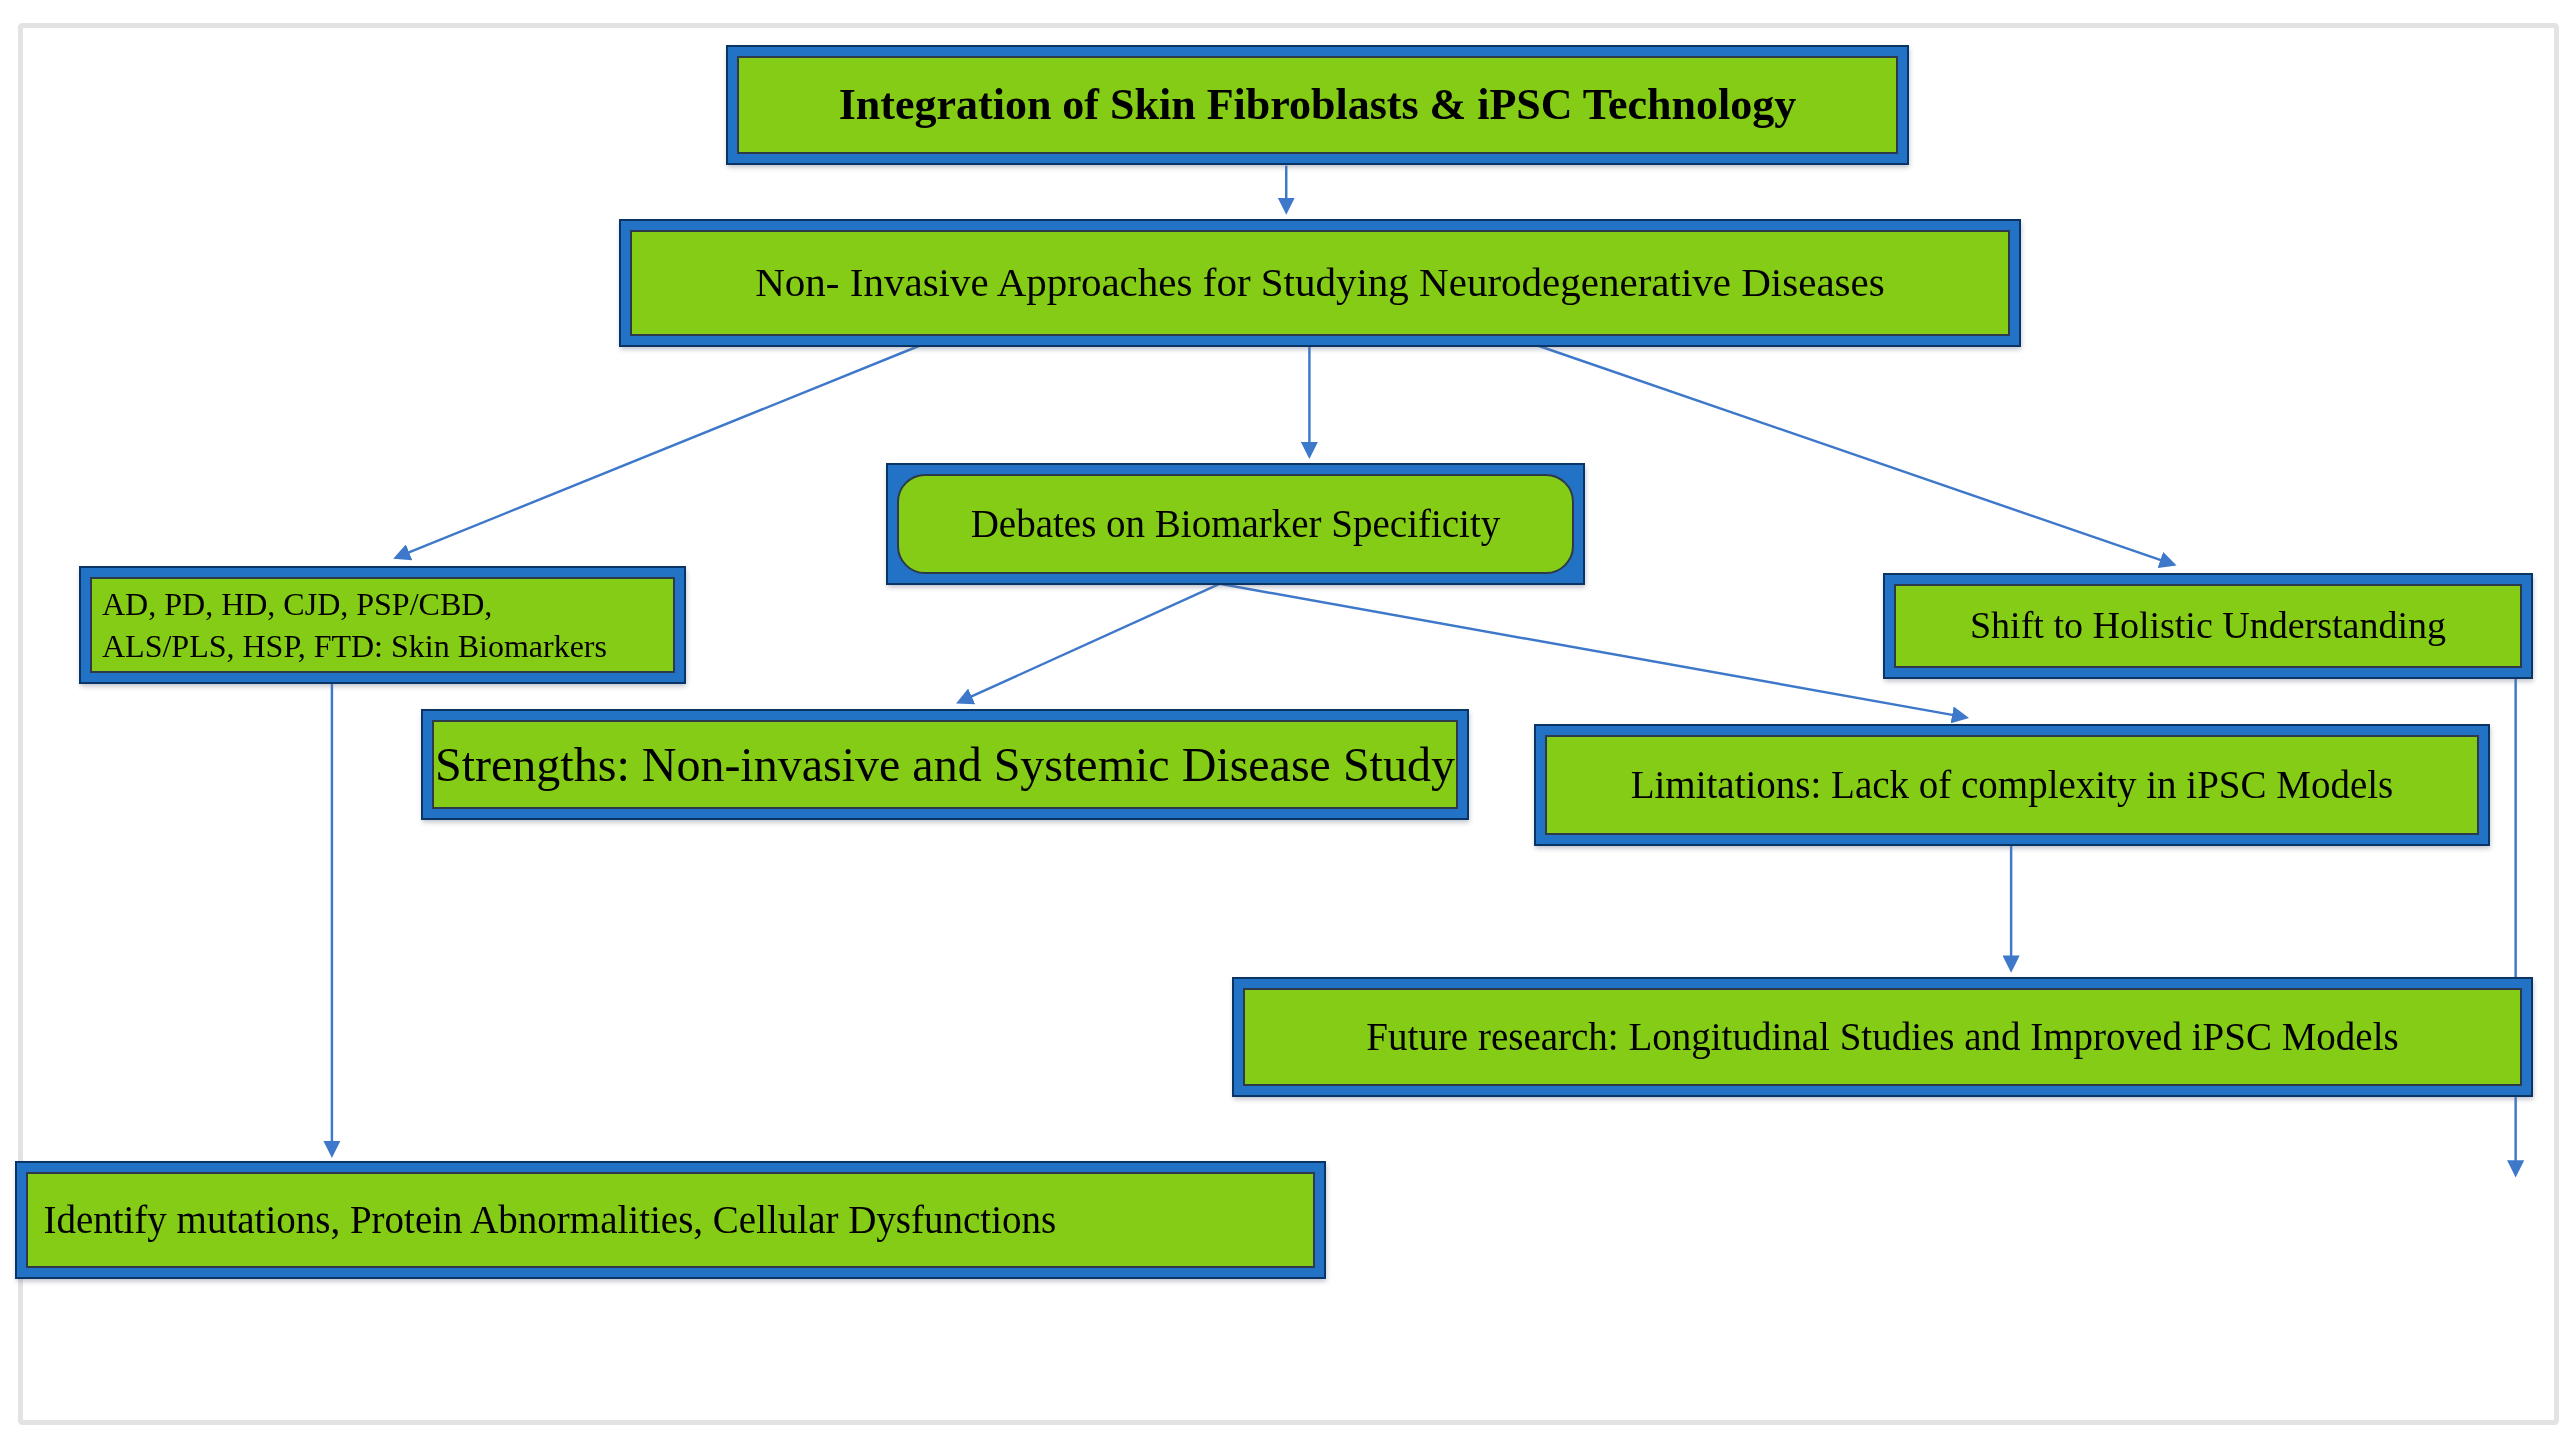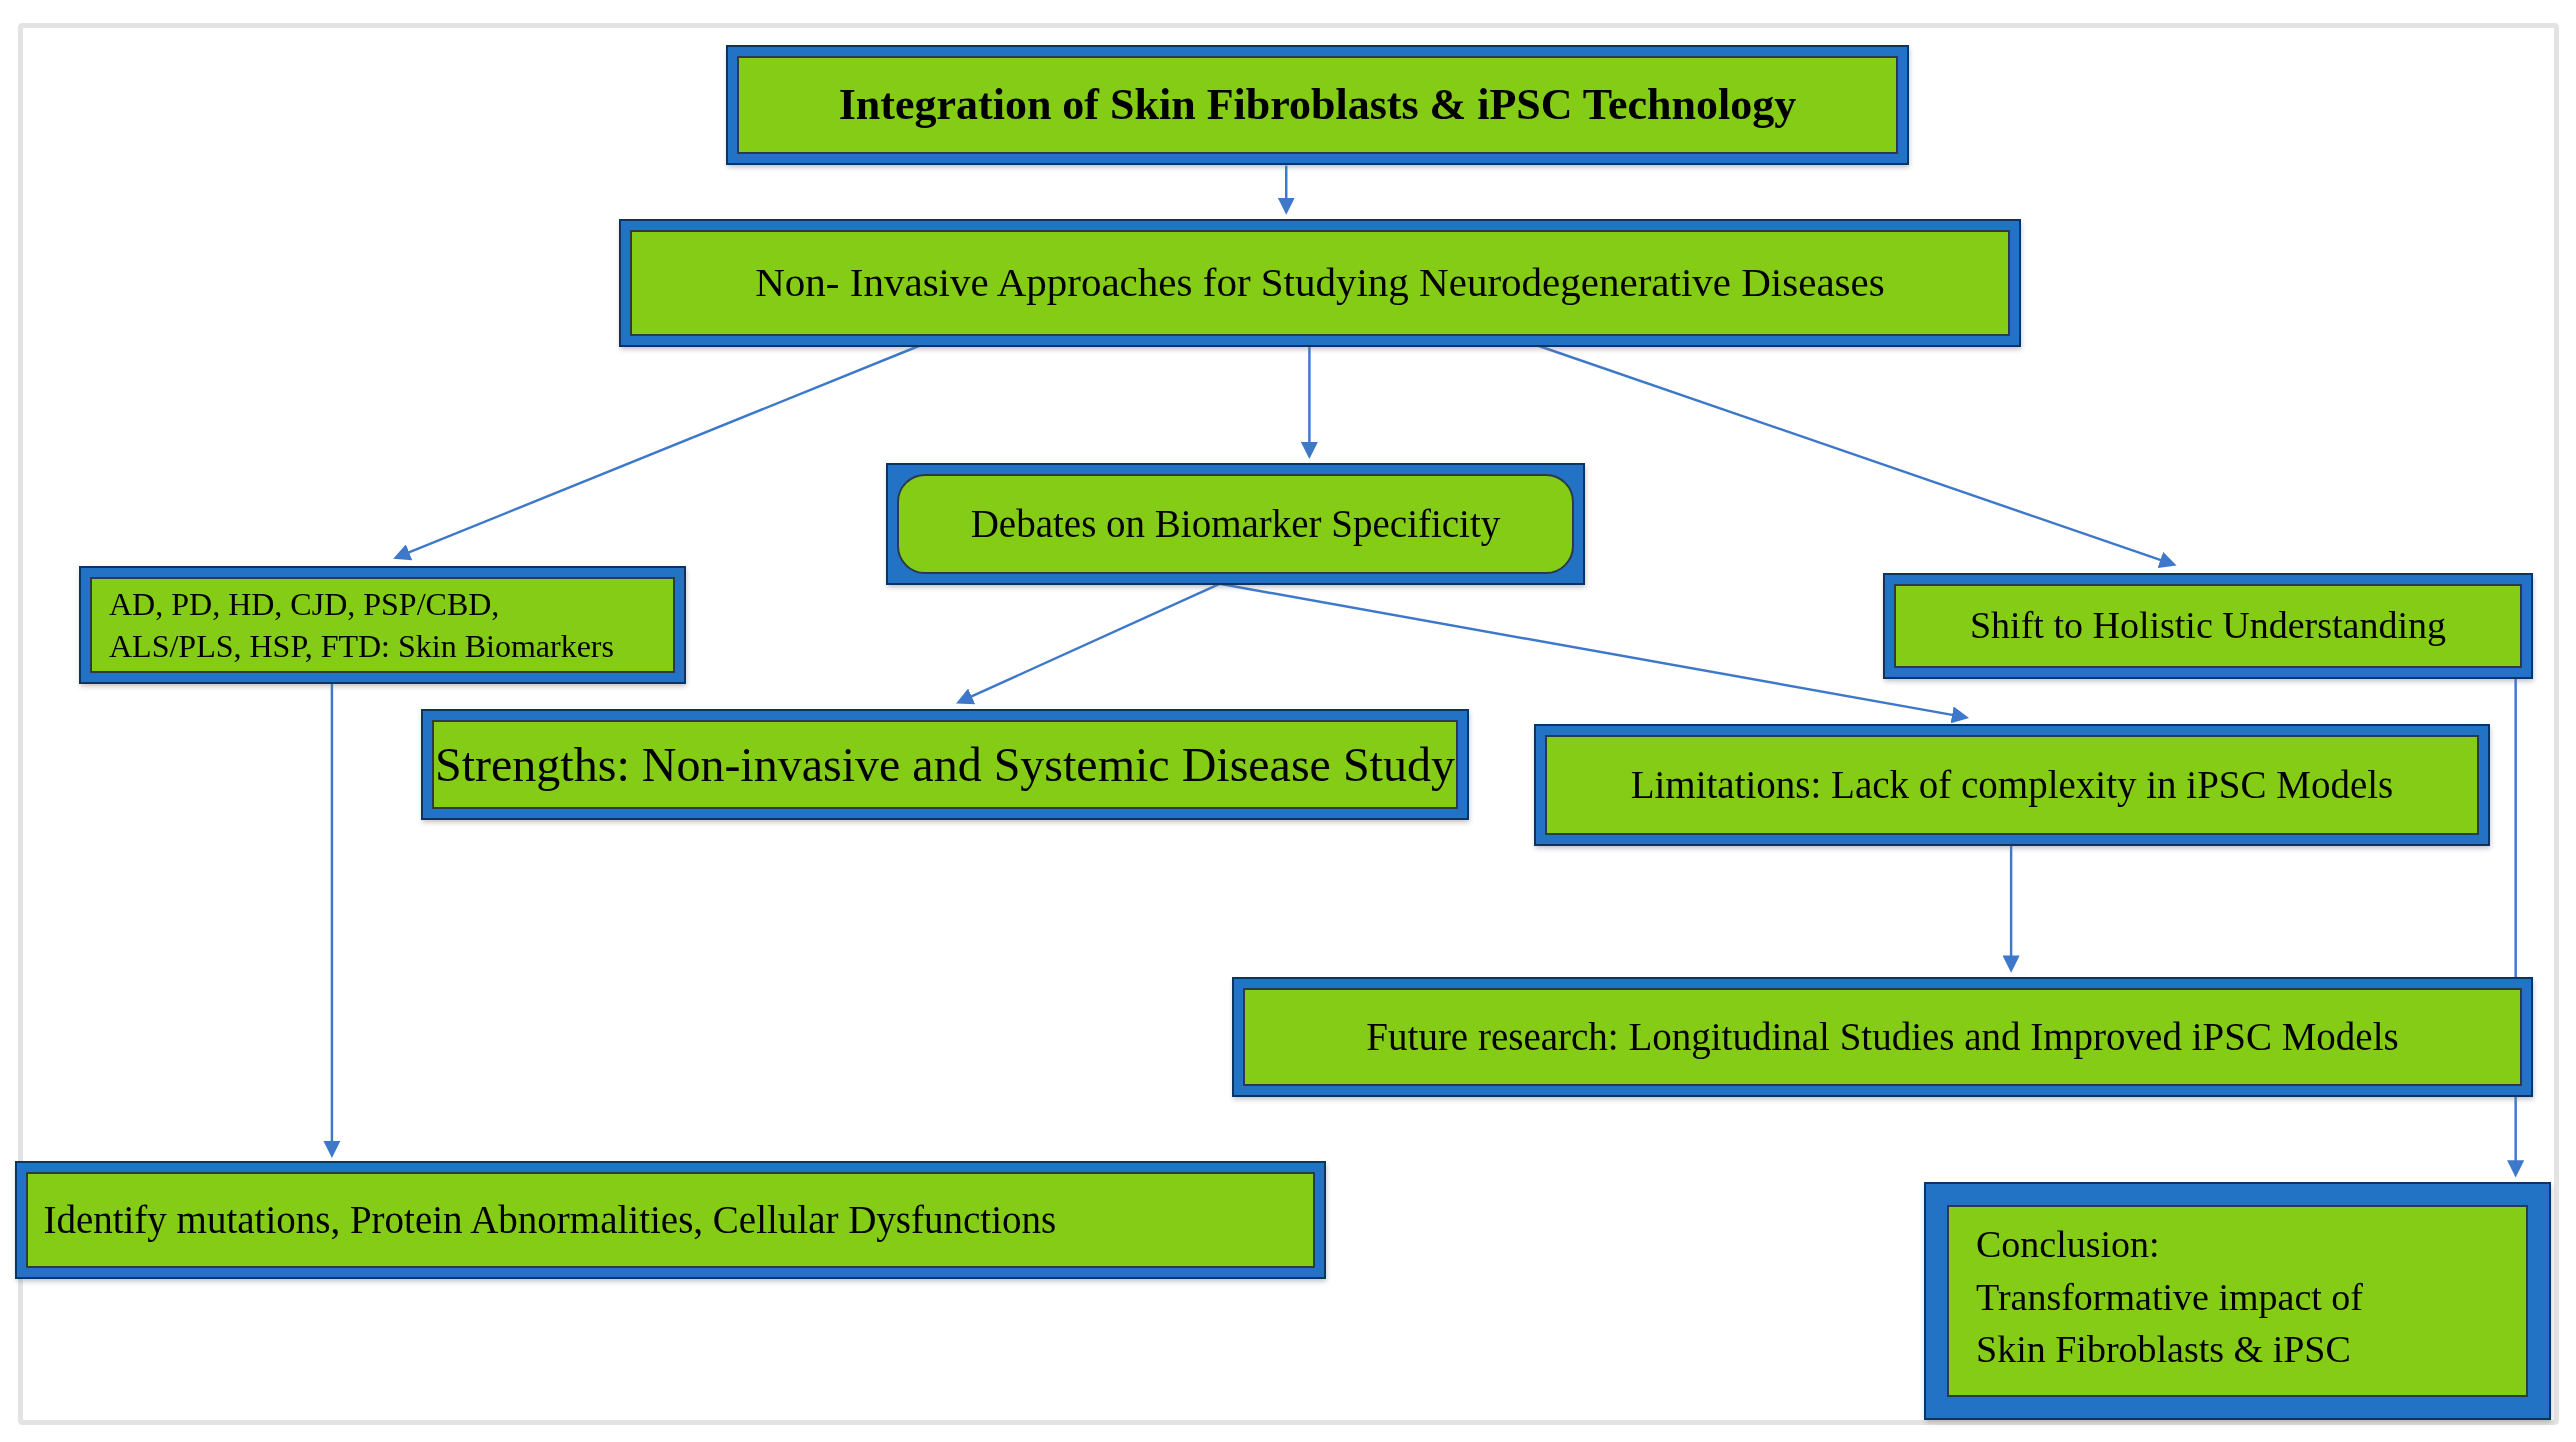--- a/index.html
+++ b/index.html
@@ -48,21 +48,21 @@
   .bold{font-weight:bold;}
   .left .node-inner{justify-content:flex-start;text-align:left;}
   .topleft .node-inner{
     justify-content:flex-start;align-items:flex-start;
     text-align:left;
   }
   
   .n-title    .node-inner{font-size:44px;}
   .n-noninv   .node-inner{font-size:41px;}
   .n-debates  .node-inner{font-size:39px;border-radius:28px;}
-  .n-skin     .node-inner{font-size:32px;line-height:1.32;padding-left:17px;}
+  .n-skin     .node-inner{font-size:32px;line-height:1.32;padding-left:10px;}
   .n-holistic .node-inner{font-size:38px;}
   .n-strengths  .node-inner{font-size:48px;}
   .n-limitations.node-inner,
   .n-limitations .node-inner{font-size:39px;}
   .n-future   .node-inner{font-size:39px;}
   .n-identify .node-inner{font-size:39px;padding-left:15px;}
   .n-conclusion .node-inner{font-size:38px;line-height:1.38;padding:11.2px 0 0 27px;}
 </style>
 </head>
 <body>
@@ -136,22 +136,15 @@
       <span class="label">Future research: Longitudinal Studies and Improved iPSC Models</span>
     </div>
   </div>
 
   <div class="node n-identify left" style="left:15.4px;top:1161px;width:1307px;height:114px;">
     <div class="node-inner">
       <span class="label">Identify mutations, Protein Abnormalities, Cellular Dysfunctions</span>
     </div>
   </div>
 
-  <div class="node node--thick n-conclusion topleft" style="left:1924px;top:1182px;width:623px;height:234px;">
-    <div class="node-inner">
-      <span class="label">Conclusion:
-Transformative impact of
-Skin Fibroblasts &amp; iPSC</span>
-    </div>
-  </div>
 
 </div>
 
 
 </body></html>

